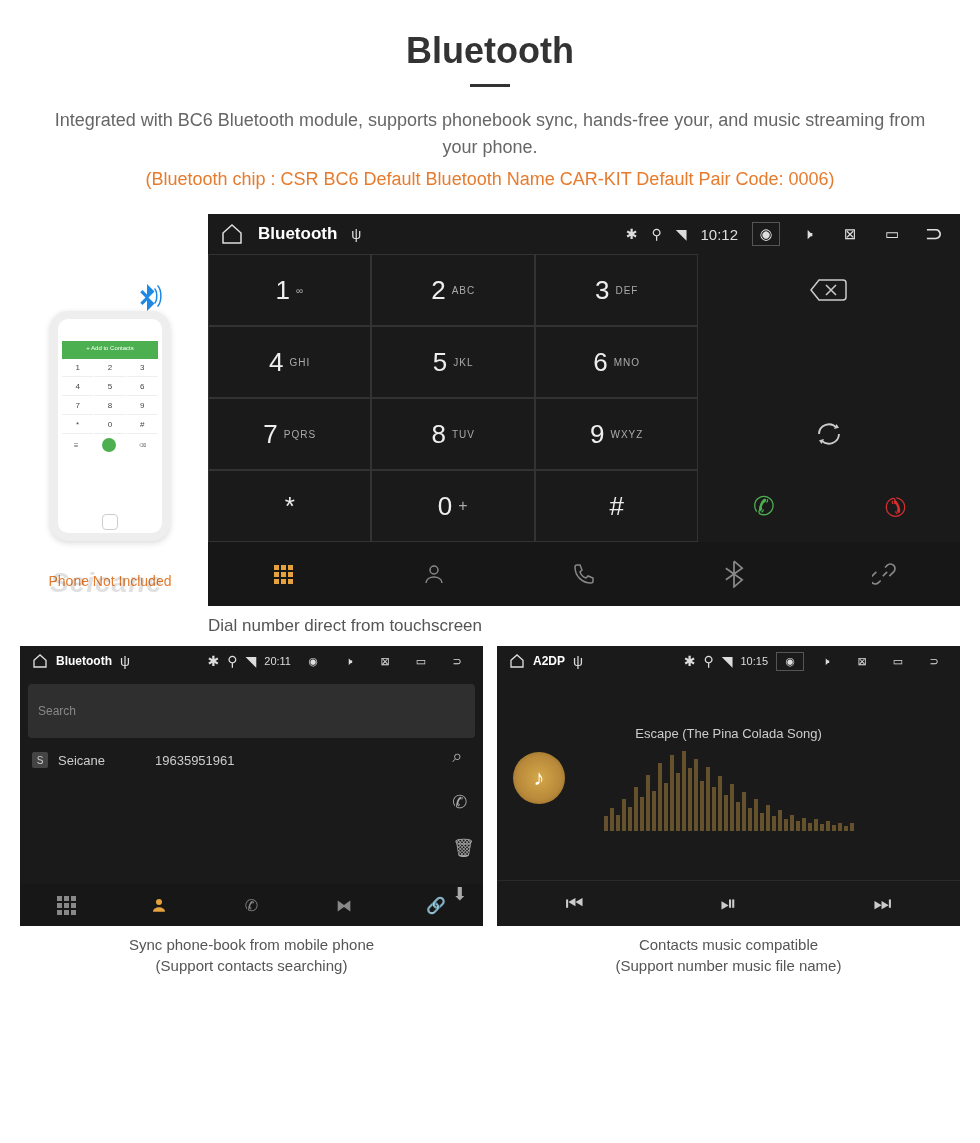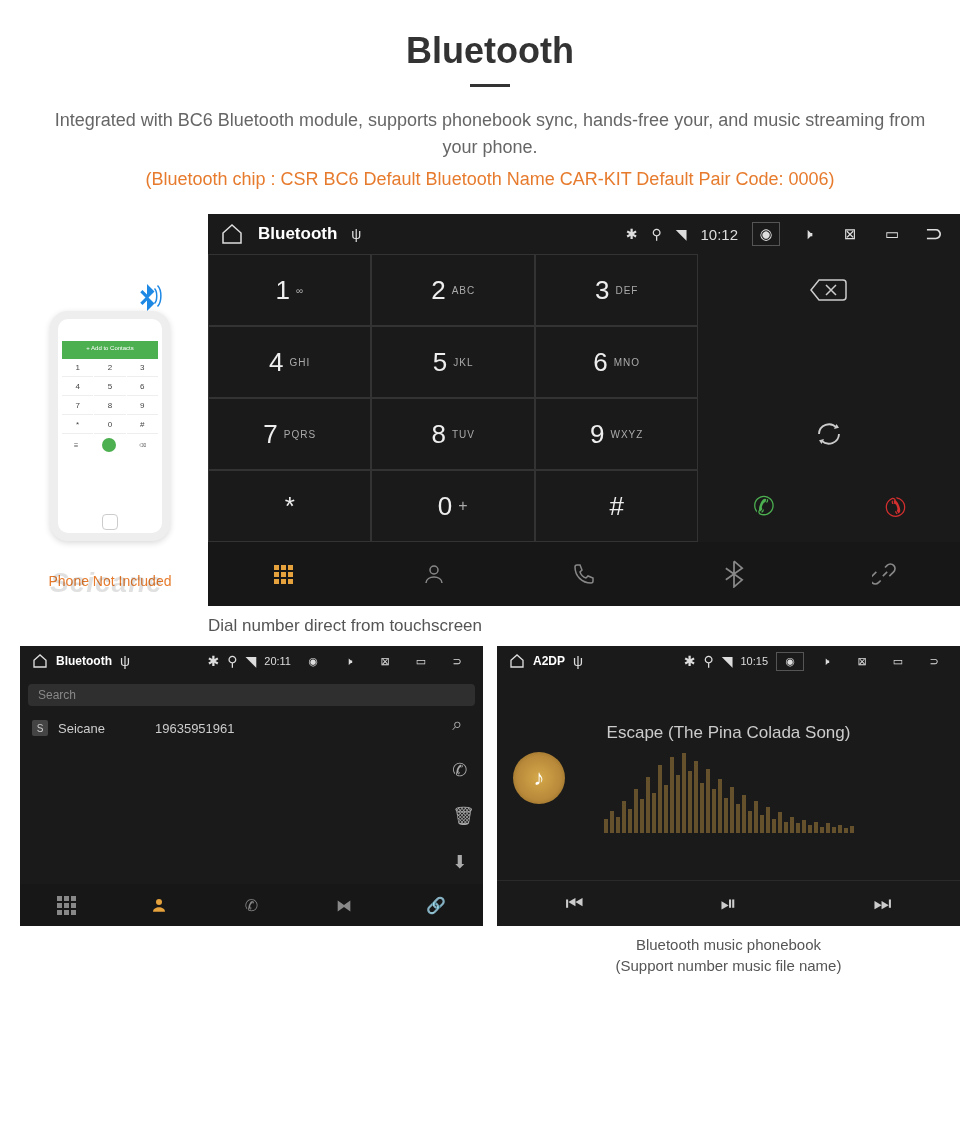--- a/index.html
+++ b/index.html
@@ -51,28 +51,28 @@
 .caption { color: #555; font-size: 17px; margin: 10px 0; }
 
 .bottom-row { display: flex; gap: 14px; padding: 0 20px 20px; }
 .panel { flex: 1; }
 .panel .device { height: 280px; display: flex; flex-direction: column; }
 .panel .device-status { height: 30px; font-size: 11px; gap: 8px; }
 .panel .device-status .status-title { font-size: 12px; }
 .panel .bottom-tabs { height: 42px; }
 .panel .bottom-tabs .tab { font-size: 16px; }
 
-.search-bar { background: #2f2f2f; border-radius: 4px; margin: 8px; padding: 4px 10px; color: #888; font-size: 12px; }
+.search-bar { background: #2f2f2f; border-radius: 4px; margin: 8px; padding: 20px 10px; color: #888; font-size: 12px; }
 .contacts-body { flex: 1; padding: 0 8px; position: relative; }
 .contact-row { display: flex; gap: 10px; align-items: center; font-size: 13px; color: #ccc; padding: 6px 4px; }
 .contact-badge { background: #444; width: 16px; height: 16px; display: inline-flex; align-items: center; justify-content: center; font-size: 10px; border-radius: 2px; }
 .contacts-side-icons { position: absolute; right: 8px; top: 0; display: flex; flex-direction: column; gap: 24px; color: #aaa; font-size: 18px; }
 
 .music-body { flex: 1; display: flex; flex-direction: column; align-items: center; justify-content: center; gap: 10px; position: relative; }
-.song-title { color: #ccc; font-size: 17px; text-align: right; }
+.song-title { color: #ccc; font-size: 13px; text-align: right; }
 .album-art { width: 52px; height: 52px; border-radius: 50%; background: radial-gradient(circle, #d4a84a 0%, #b8893a 60%, #7a5a1d 100%); display: flex; align-items: center; justify-content: center; color: #fff; font-size: 22px; position: absolute; left: 16px; }
 .eq-bars { display: flex; align-items: flex-end; gap: 2px; height: 80px; }
 .eq-bars span { width: 4px; background: rgba(214,168,74,.4); }
 .music-controls { display: flex; justify-content: space-around; width: 100%; height: 46px; align-items: center; color: #ccc; font-size: 20px; border-top: 1px solid #2a2a2a; }
 .caption-sub { color: #555; font-size: 15px; text-align: center; line-height: 1.4; margin-top: 8px; }
 svg { display: block; }
 </style>
 </head>
 <body>
 
@@ -308,20 +308,24 @@
             <svg width="18" height="18" viewBox="0 0 24 24">
               <circle cx="12" cy="8" r="4" fill="#e6a23c"></circle>
               <path fill="#e6a23c" d="M4 21c0-4 4-6 8-6s8 2 8 6z"></path>
             </svg>
           </div>
         <div class="tab">✆</div>
         <div class="tab">⧓</div>
         <div class="tab">🔗</div>
       </div>
     </div>
+    <p class="caption-sub">
+      <span>Sync phone-book from mobile phone</span><br>
+      <span>(Support contacts searching)</span>
+    </p>
   </div>
 
   <div class="panel">
     <div class="device">
       <div class="device-status">
         <span>
             <svg width="16" height="16" viewBox="0 0 24 24">
               <path fill="none" stroke="#ddd" stroke-width="2" d="M3 11l9-8 9 8v10H3z"></path>
             </svg>
           </span>
@@ -386,17 +390,17 @@
             <span style="height:9%"></span>
         </div>
       </div>
       <div class="music-controls">
         <span>⏮</span>
         <span>⏯</span>
         <span>⏭</span>
       </div>
     </div>
     <p class="caption-sub">
-      <span>Bluetooth music phonebook</span><br>
+      <span>Contacts music compatible</span><br>
       <span>(Support number music file name)</span>
     </p>
   </div>
 </div>
 
 </body></html>

